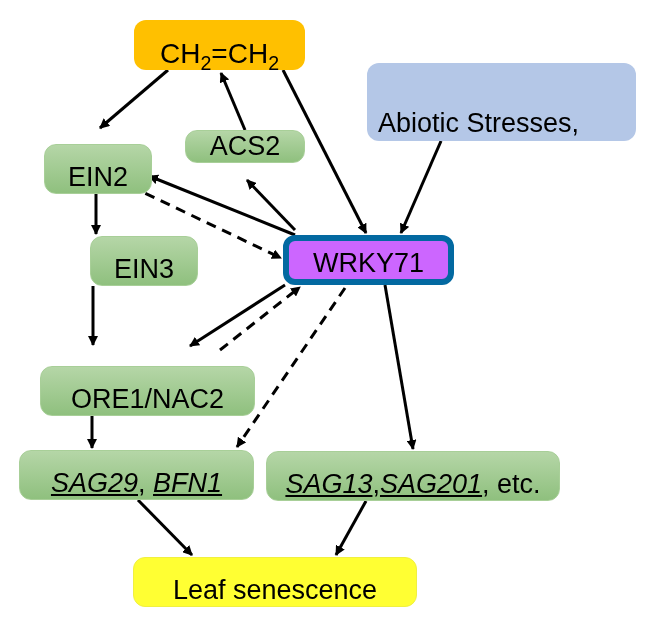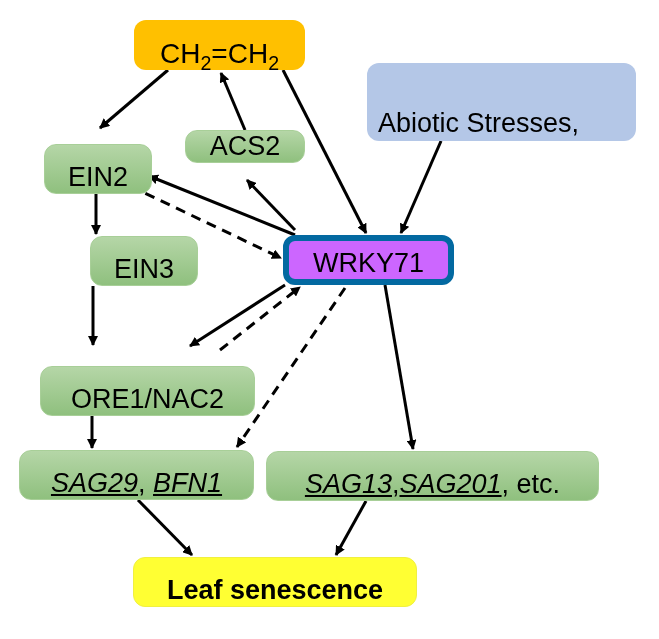--- a/index.html
+++ b/index.html
@@ -6,21 +6,21 @@
     body { width: 659px; height: 639px; position: relative; overflow: hidden;
            font-family: "Liberation Sans", sans-serif; }
     .node { position: absolute; box-sizing: border-box; border-radius: 12px;
             display: flex; align-items: flex-end; justify-content: center;
             color: #000; font-size: 27px; white-space: nowrap; }
     .green { background: linear-gradient(#b5d6a7, #8fc07e); border: 1px solid #a8cf98; }
     .orange { background: #ffc000; }
     .blue { background: #b4c7e7; justify-content: flex-start; padding-left: 11px;
             line-height: 35px; text-align: left; white-space: normal; }
     .purple { background: #cc66ff; border: 6px solid #0369a1; }
-    .yellow { background: #ffff33; border: 1px solid #f0f040; font-weight: bold; }
+    .yellow { background: #ffff33; border: 1px solid #f0f040; }
     sub { font-size: 0.7em; vertical-align: -0.35em; line-height: 0; }
     i { font-style: italic; text-decoration: underline; }
     svg#edges { position: absolute; left: 0; top: 0; }
   </style>
 </head>
 <body>
 
 <svg id="edges" width="659" height="639">
   <defs>
     <marker id="ah" markerWidth="10" markerHeight="10" refX="9" refY="5" orient="auto" markerUnits="userSpaceOnUse">
@@ -72,19 +72,19 @@
 </div>
 
 <div class="node green" style="left:40px;top:329px;width:215px;height:50px;margin-top:37px;">
   <span>ORE1/NAC2</span>
 </div>
 
 <div class="node green" style="left:19px;top:450px;width:235px;height:50px;">
   <span><i>SAG29</i><span>, </span><i>BFN1</i></span>
 </div>
 
-<div class="node green" style="left:266px;top:451px;width:333px;height:50px;">
+<div class="node green" style="left:266px;top:451px;width:294px;height:50px;">
   <span><i>SAG13</i><span>,</span><i>SAG201</i><span>, etc.</span></span>
 </div>
 
 <div class="node yellow" style="left:133px;top:557px;width:284px;height:50px;">
   <span>Leaf senescence</span>
 </div>
 
 </body></html>

